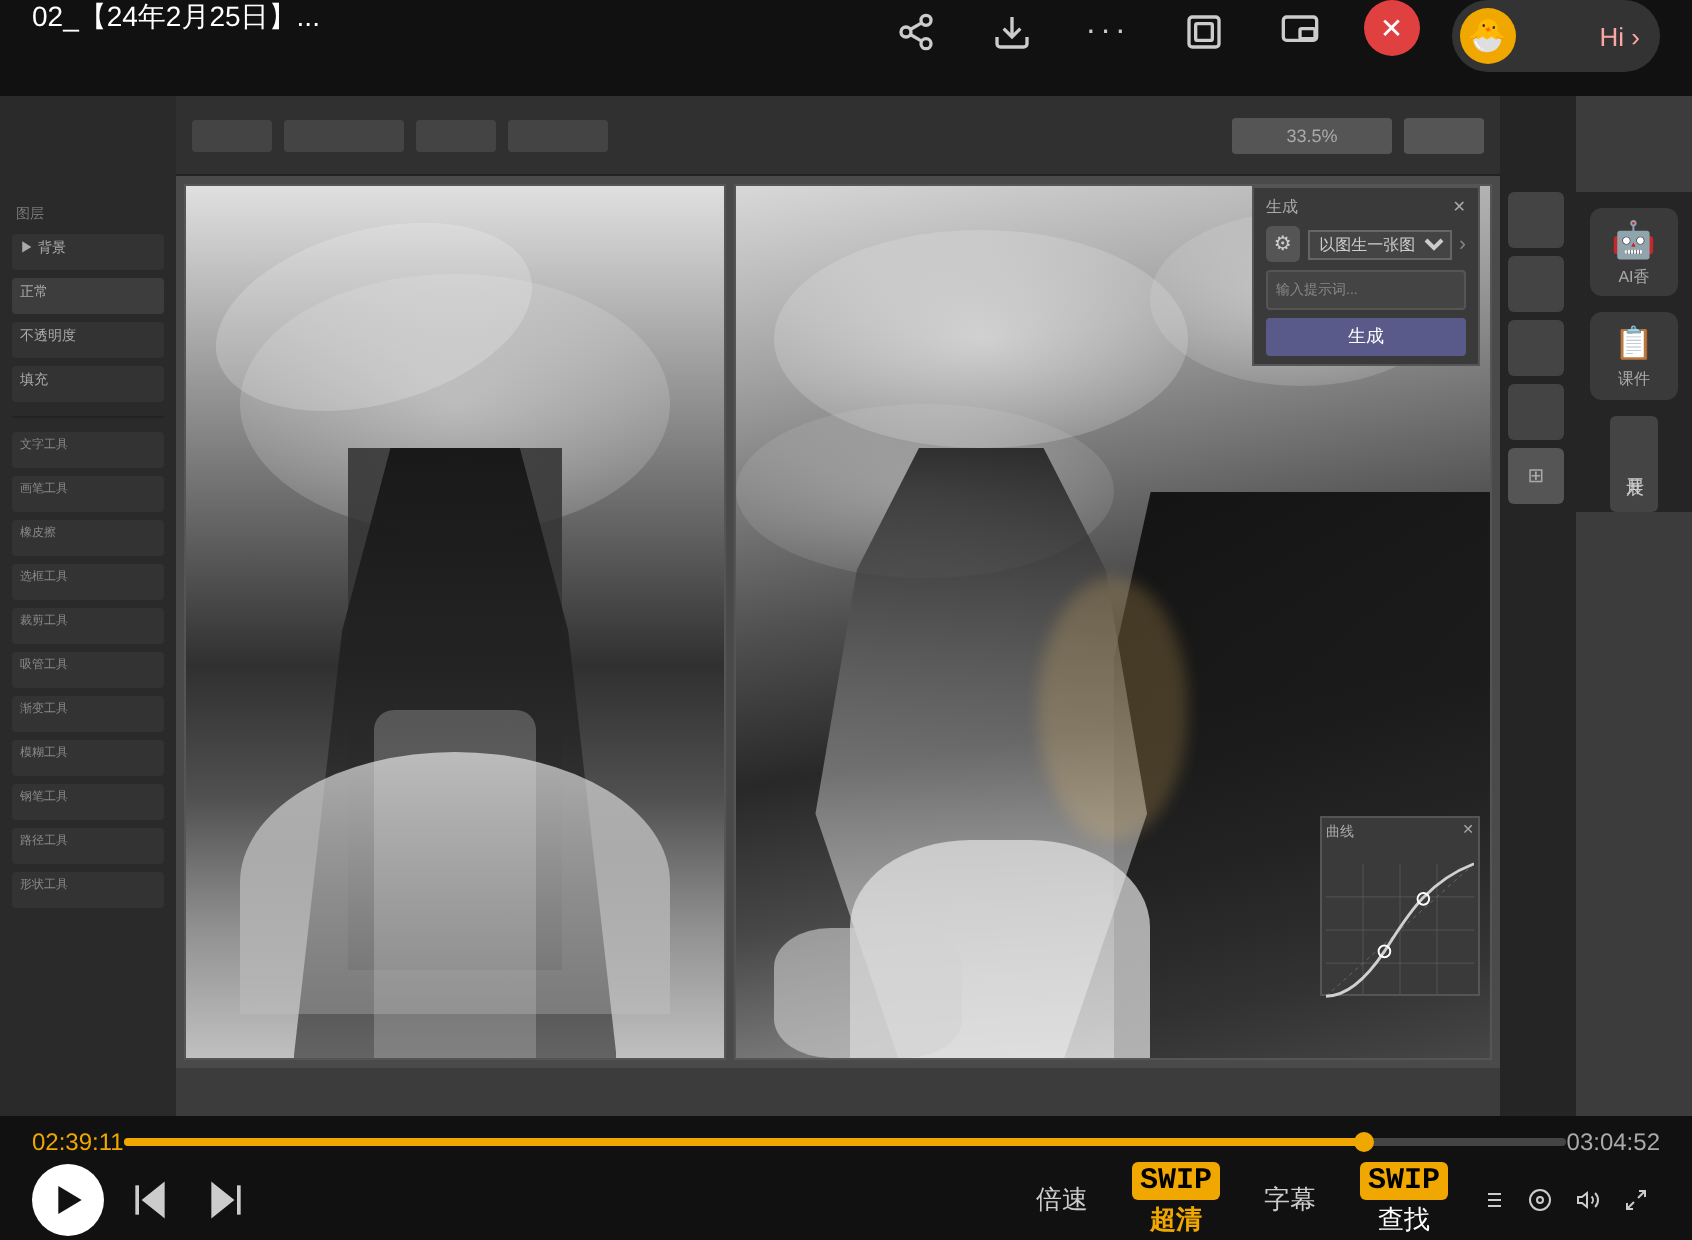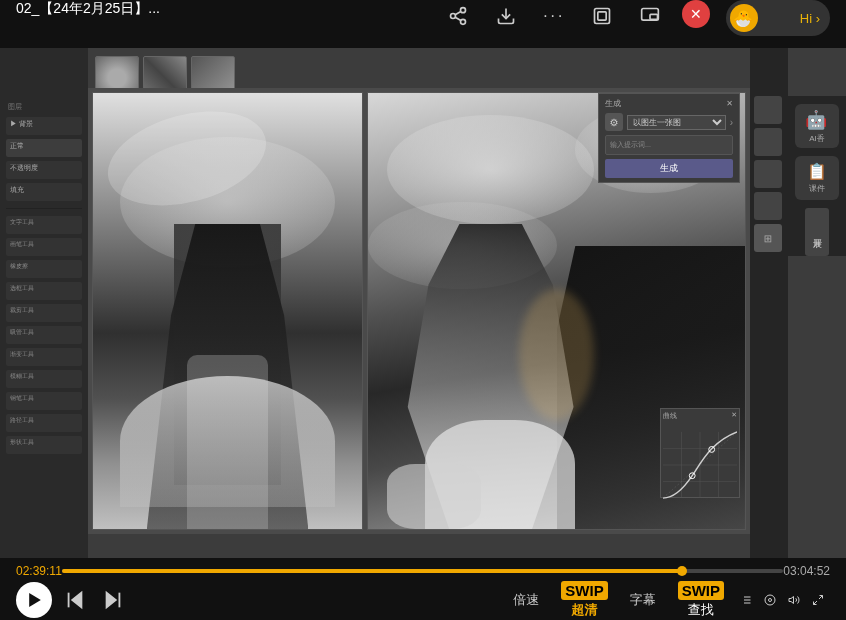--- a/index.html
+++ b/index.html
@@ -176,21 +176,21 @@
       padding: 0 8px;
       font-size: 9px;
       color: #999;
     }
 
     
     .ai-panel {
       position: absolute;
       top: 45px;
       right: 106px;
-      width: 142px;
+      width: 114px;
       background: #3a3a3a;
       border: 1px solid #555;
       padding: 4px 6px;
       font-size: 8px;
       color: #ccc;
     }
 
     
     .curves-panel {
       position: absolute;
@@ -323,20 +323,21 @@
       min-width: 45px;
       text-align: right;
     }
 
     
     #controls-area {
       display: flex;
       align-items: center;
       height: 40px;
       gap: 0;
+      font-family: Liberation Mono, monospace;
     }
     .ctrl-btn {
       display: flex;
       align-items: center;
       justify-content: center;
       color: #fff;
       cursor: pointer;
       padding: 0 8px;
     }
     .ctrl-btn svg { width: 22px; height: 22px; }
@@ -460,35 +461,46 @@
       <rect x="2" y="3" width="20" height="14" rx="2"></rect>
       <rect x="12" y="10" width="9" height="6" rx="1"></rect>
     </svg>
   </div>
 
   <div id="close-btn">✕</div>
 
 
   <div id="avatar-btn">
     <div class="avatar-circle">🐣</div>
-    <span style="font-size:13px;color:#eab308;padding-left:34px;">Hi ›</span>
+    <span style="font-size:13px;color:#fca5a5;padding-left:34px;">Hi ›</span>
   </div>
 </div>
 
 <div id="video-area">
   <div id="video-content">
 
     <div class="ps-bg"></div>
 
     <div class="layer-thumbs">
       <div class="layer-thumb"></div>
       <div class="layer-thumb"></div>
       <div class="layer-thumb"></div>
     </div>
 
+    <div class="ps-toolbar">
+      <div style="display:flex;align-items:center;height:100%;padding:0 8px;gap:6px;">
+        <div style="width:40px;height:16px;background:#444;border-radius:2px;"></div>
+        <div style="width:60px;height:16px;background:#444;border-radius:2px;"></div>
+        <div style="width:40px;height:16px;background:#444;border-radius:2px;"></div>
+        <div style="width:50px;height:16px;background:#444;border-radius:2px;"></div>
+        <div style="flex:1;"></div>
+        <div style="width:80px;height:18px;background:#555;border-radius:2px;display:flex;align-items:center;justify-content:center;font-size:9px;color:#aaa;">33.5%</div>
+        <div style="width:40px;height:18px;background:#555;border-radius:2px;"></div>
+      </div>
+    </div>
 
     <div class="ps-left-panel">
       <div class="ps-left-items" style="margin-top:48px;">
         <div style="font-size:7px;color:#777;padding:2px 6px;">图层</div>
         <div class="ps-left-item">▶ 背景</div>
         <div class="ps-left-item" style="background:#3d3d3d;">正常</div>
         <div class="ps-left-item">不透明度</div>
         <div class="ps-left-item">填充</div>
         <div style="height:1px;background:#222;margin:4px;"></div>
         <div class="ps-left-item" style="font-size:6px;color:#888;">文字工具</div>

